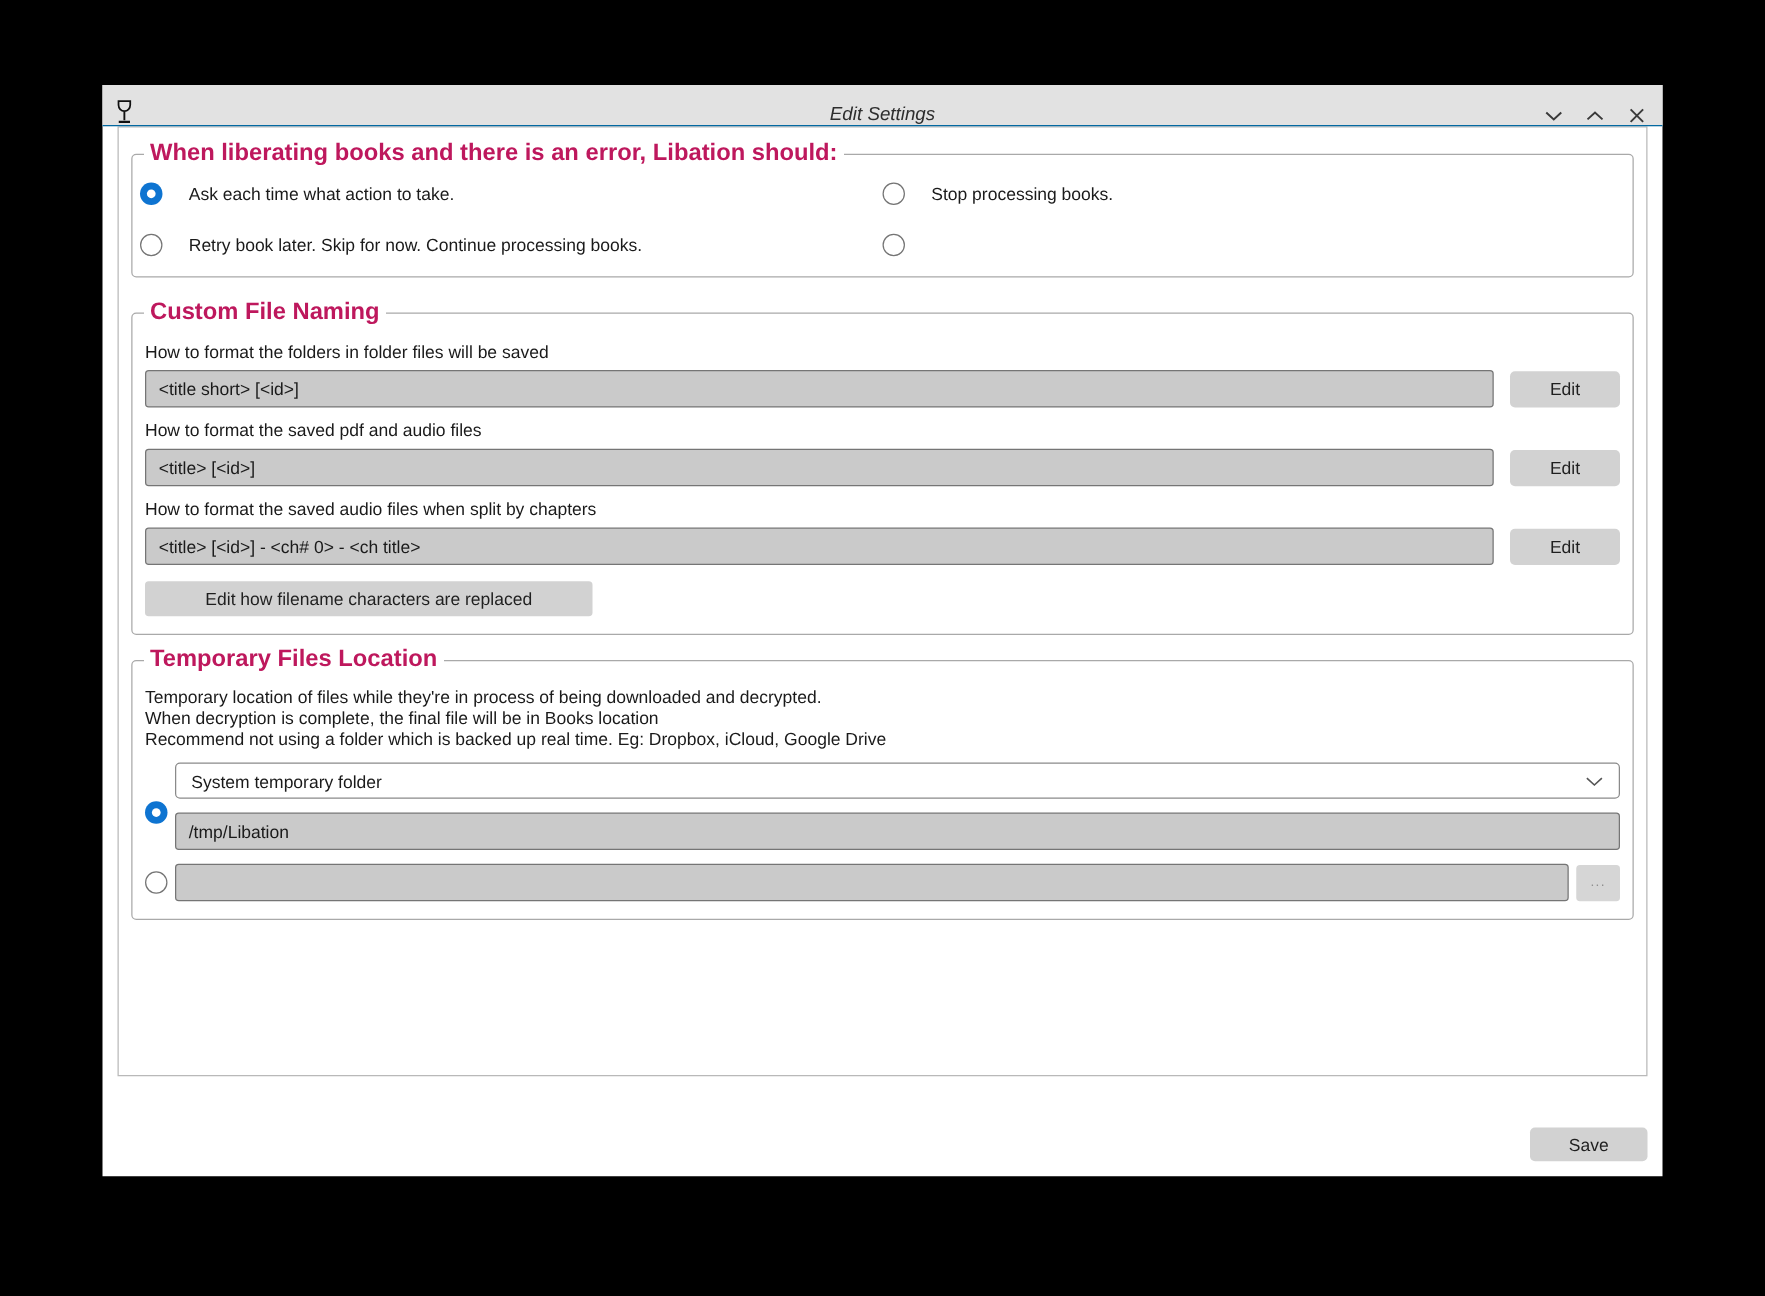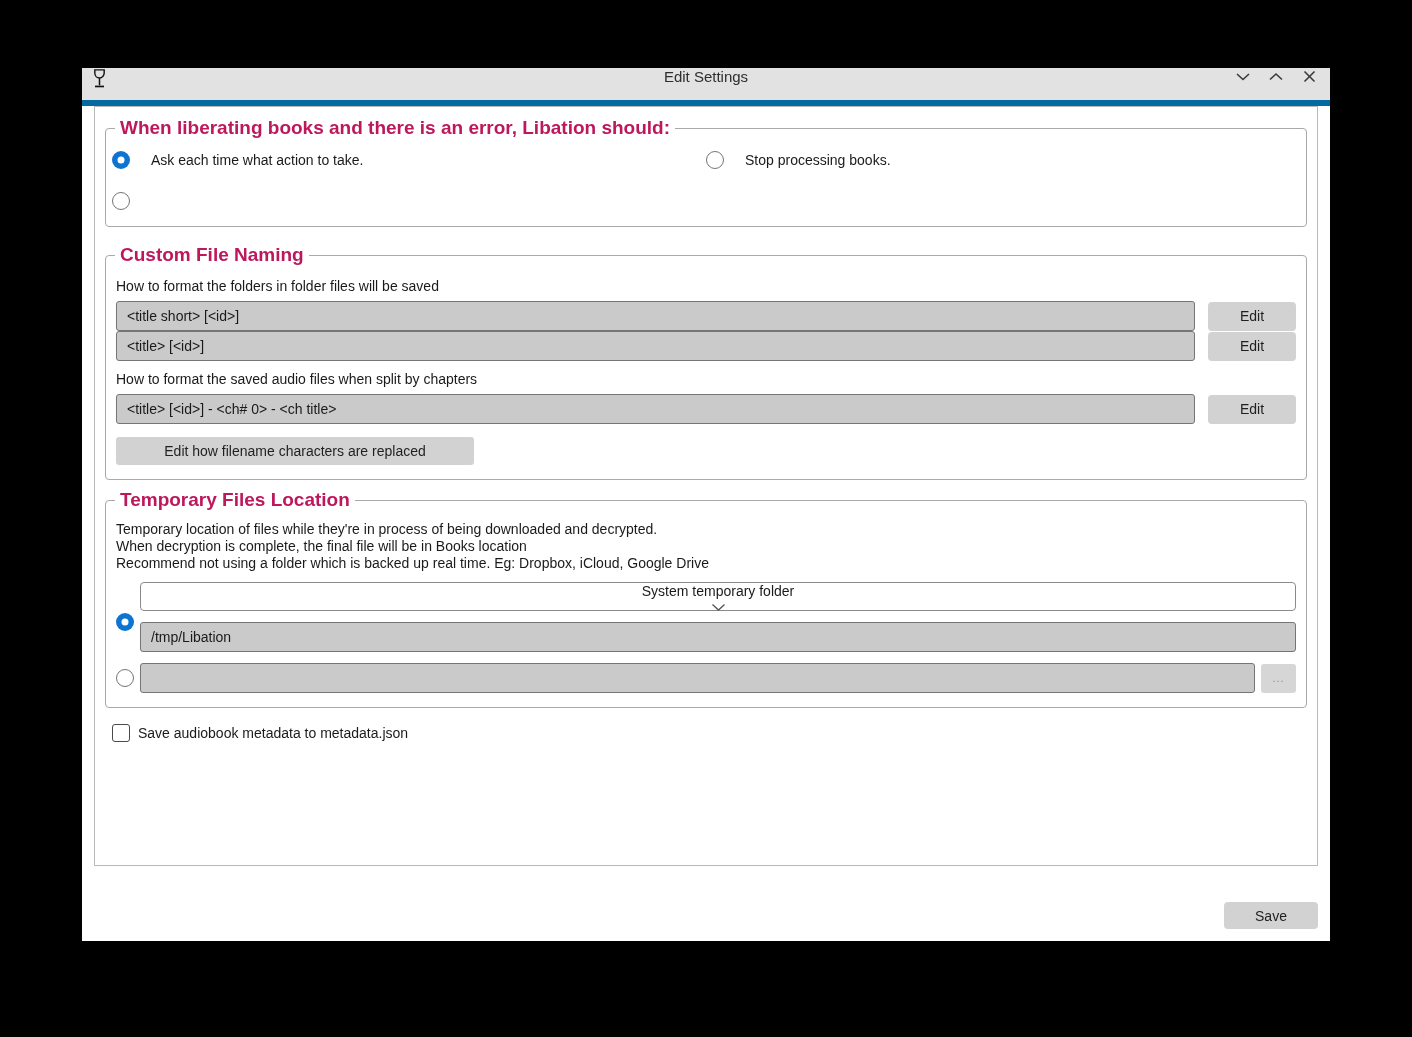--- a/index.html
+++ b/index.html
@@ -7,22 +7,22 @@
     width:1412px;height:1037px;background:#000;position:relative;overflow:hidden;
     font-family:"Liberation Sans","DejaVu Sans",sans-serif;color:#1a1a1a;
     -webkit-font-smoothing:antialiased;
   }
   .window{
     position:absolute;left:82px;top:68px;width:1248px;height:873px;
     background:#fff;display:flex;flex-direction:column;box-sizing:border-box;
   }
   
   .titlebar{
-    flex:0 0 32px;height:32px;background:#e2e2e2;border-bottom:6px solid #0369a1;
-    display:flex;align-items:flex-start;position:relative;
+    flex:0 0 32px;height:32px;background:#e2e2e2;border-bottom:1px solid #0369a1;
+    display:flex;align-items:flex-end;position:relative;font-style:italic;
   }
   .app-icon{margin-left:10px;display:flex;align-items:center;z-index:1;}
   .titlebar-title{
     position:absolute;left:0;right:0;text-align:center;font-size:15px;color:#2e2e2e;
   }
   .win-controls{margin-left:auto;display:flex;align-items:center;gap:17px;padding-right:13px;z-index:1;}
   .win-btn{width:16px;height:16px;display:flex;align-items:center;justify-content:center;cursor:default;background:none;border:none;padding:0;}
   
   .tabstrip{flex:0 0 28px;display:flex;align-items:stretch;background:#fff;padding-left:1px;}
   .tab{
@@ -73,21 +73,20 @@
     font-size:14px;color:#1f1f1f;font-family:inherit;cursor:default;display:block;
   }
   
   .desc{font-size:14px;line-height:17px;margin:0 4px;}
   .desc.first{margin-top:2px;}
   .dropdown-row{margin:10px 4px 0 28px;}
   .dropdown{
     height:29px;box-sizing:border-box;background:#fff;border:1px solid #8a8a8a;border-radius:4px;
     display:flex;align-items:center;justify-content:space-between;padding:0 12px;font-size:14px;
     cursor:default;
-    flex-direction:column;
   }
   .temp-row{display:flex;align-items:center;margin:11px 4px 0 4px;}
   .temp-row .radio{margin-right:6px;}
   .radio.raised{transform:translateY(-15px);}
   .browse-btn{
     width:35px;height:29px;margin-left:6px;flex:0 0 35px;background:#d6d6d6;border:none;
     border-radius:3px;color:#8f8f8f;font-size:11px;letter-spacing:1px;font-family:inherit;cursor:default;
   }
   
   .checkbox-row{display:flex;align-items:center;gap:8px;margin:16px 0 0 17px;font-size:14px;}
@@ -145,33 +144,38 @@
         <div class="radio-row">
           <span class="radio checked"></span>
           <span>Ask each time what action to take.</span>
         </div>
         <div class="radio-row">
           <span class="radio"></span>
           <span>Stop processing books.</span>
         </div>
         <div class="radio-row">
           <span class="radio"></span>
+          <span>Retry book later. Skip for now. Continue processing books.</span>
+        </div>
+        <div class="radio-row">
+          <span class="radio"></span>
         </div>
       </div>
     </fieldset>
 
     <fieldset class="group mid">
       <legend>Custom File Naming</legend>
 
       <div class="field-label first">How to format the folders in folder files will be saved</div>
       <div class="field-row">
         <div class="textfield">&lt;title short&gt; [&lt;id&gt;]</div>
         <button class="edit-btn">Edit</button>
       </div>
 
+      <div class="field-label">How to format the saved pdf and audio files</div>
       <div class="field-row">
         <div class="textfield">&lt;title&gt; [&lt;id&gt;]</div>
         <button class="edit-btn">Edit</button>
       </div>
 
       <div class="field-label">How to format the saved audio files when split by chapters</div>
       <div class="field-row">
         <div class="textfield">&lt;title&gt; [&lt;id&gt;] - &lt;ch# 0&gt; - &lt;ch title&gt;</div>
         <button class="edit-btn">Edit</button>
       </div>
@@ -202,24 +206,20 @@
         <div class="textfield">/tmp/Libation</div>
       </div>
 
       <div class="temp-row">
         <span class="radio"></span>
         <div class="textfield"></div>
         <button class="browse-btn">...</button>
       </div>
     </fieldset>
 
-    <div class="checkbox-row">
-      <span class="checkbox"></span>
-      <span>Save audiobook metadata to metadata.json</span>
-    </div>
 
   </div>
 
   <div class="bottom-bar">
     <button class="save-btn">Save</button>
   </div>
 
 </div>
 
 </body></html>

